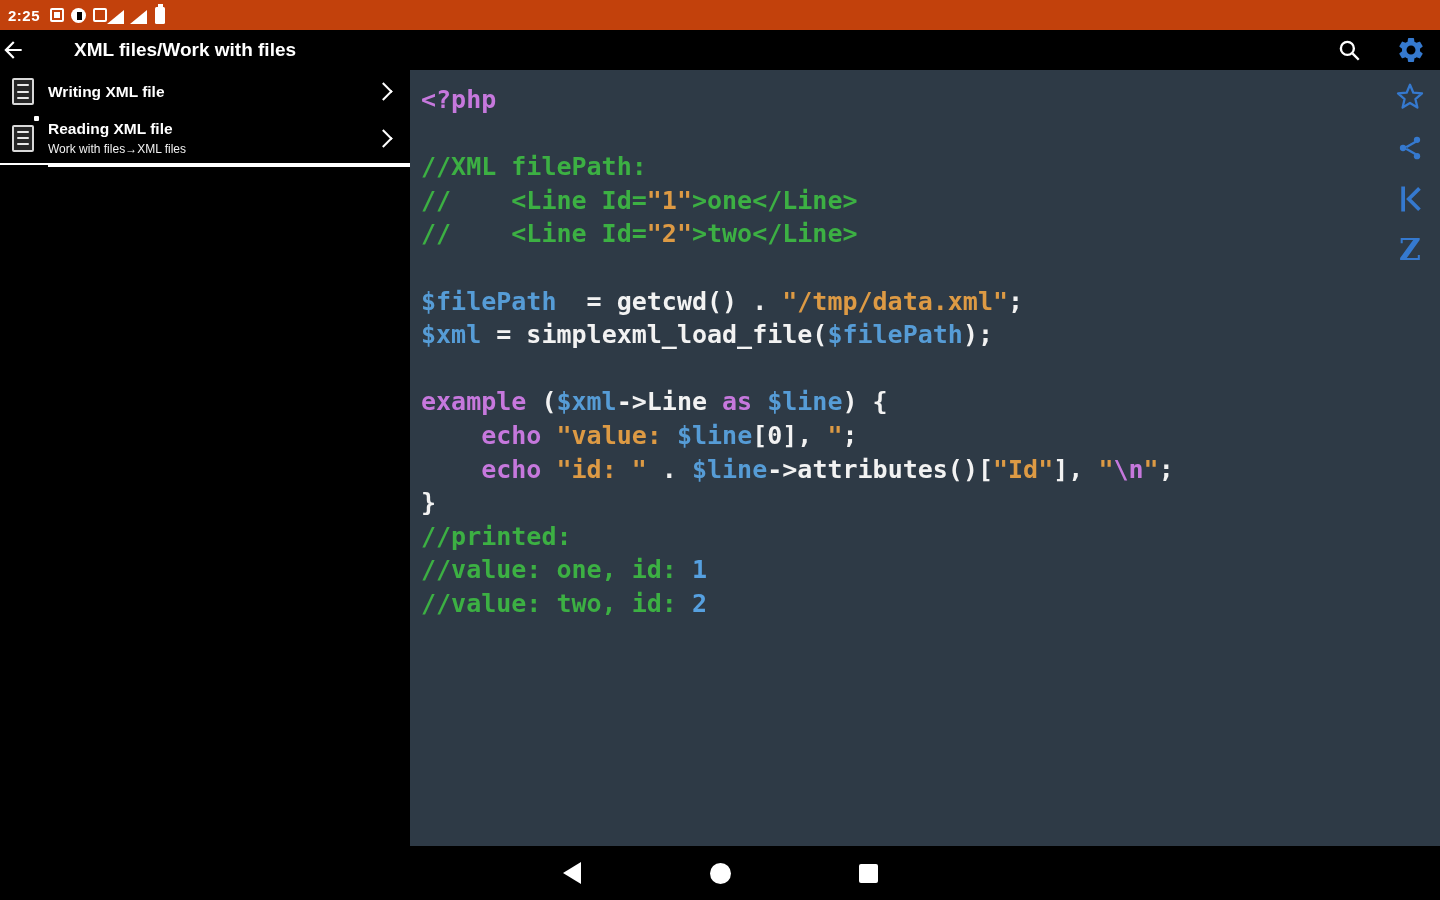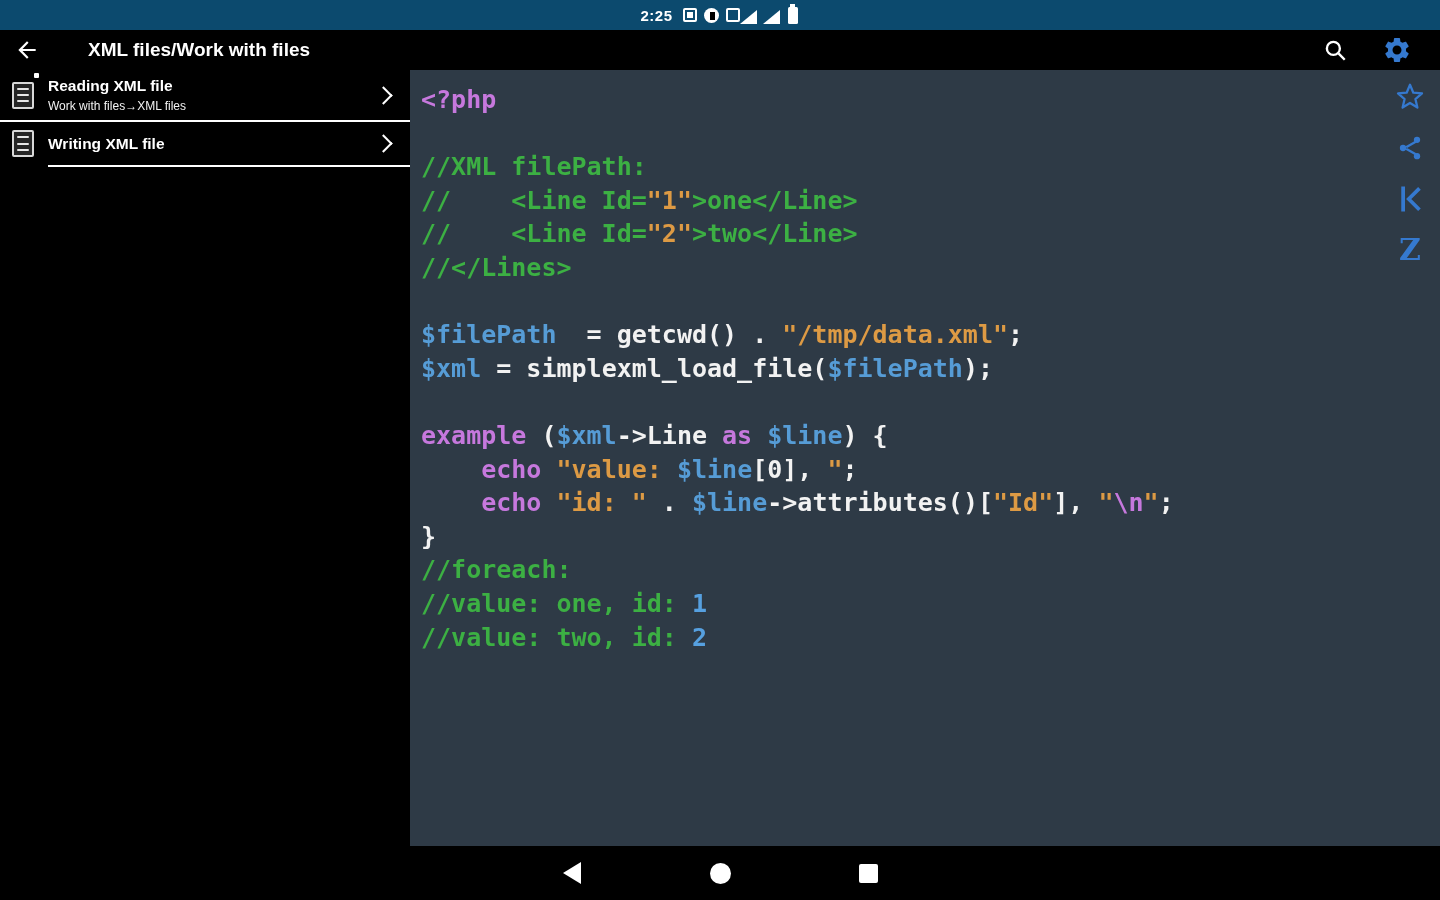--- a/index.html
+++ b/index.html
@@ -6,40 +6,40 @@
   html, body { width: 1440px; height: 900px; }
   body {
     background: #000;
     font-family: "Liberation Sans", sans-serif;
     overflow: hidden;
     position: relative;
   }
 
   
   .status-bar {
-    height: 30px; background: #0c4a6e; color: #fff;
-    display: flex; align-items: center; justify-content: center;
+    height: 30px; background: #c2410c; color: #fff;
+    display: flex; align-items: center; justify-content: flex-start;
     padding: 0 8px;
   }
   .sb-left { display: flex; align-items: center; gap: 10px; }
   .sb-time { font-size: 15px; font-weight: bold; letter-spacing: .5px; }
   .sb-icons { display: flex; align-items: center; gap: 7px; }
   .sb-mini { width: 14px; height: 14px; border: 2px solid #fff; border-radius: 2px; position: relative; }
   .sb-mini.filled::after { content: ""; position: absolute; inset: 2px; background: #fff; }
   .sb-circ { width: 15px; height: 15px; border-radius: 50%; background: #fff; position: relative; }
   .sb-circ::after { content: ""; position: absolute; inset: 4px 4px 3px 6px; background: #000; }
   .sb-right { display: flex; align-items: flex-end; gap: 6px; padding-right: 2px; }
   .tri { width: 0; height: 0; border-left: 17px solid transparent; border-bottom: 14px solid #fff; }
   .battery { width: 10px; height: 17px; background: #fff; border-radius: 1.5px; position: relative; margin-left: 2px; }
   .battery::before { content: ""; position: absolute; top: -3px; left: 2.5px; width: 5px; height: 3px; background: #fff; }
 
   
   .app-bar {
     height: 40px; background: #000; color: #fff;
-    display: flex; align-items: center; padding: 0 14px;
+    display: flex; align-items: center; padding: 0 0;
   }
   .back-btn { width: 40px; height: 32px; display: flex; align-items: center; justify-content: flex-start; cursor: pointer; }
   .app-title { font-size: 19px; font-weight: bold; margin-left: 34px; flex: 1; white-space: nowrap; }
   .appbar-actions { display: flex; align-items: center; gap: 34px; padding-right: 14px; }
   .icon-btn { cursor: pointer; display: flex; align-items: center; justify-content: center; }
 
   
   .main { display: flex; height: 776px; }
   .sidebar { width: 410px; background: #000; flex: none; }
   .side-item { display: flex; align-items: center; padding: 7px 10px 7px 12px; cursor: pointer; position: relative; }
@@ -130,65 +130,64 @@
       <svg width="30" height="30" viewBox="0 0 24 24">
         <path fill="var(--accent-blue, #3579cf)" d="M19.14,12.94c0.04-0.3,0.06-0.61,0.06-0.94c0-0.32-0.02-0.64-0.07-0.94l2.03-1.58c0.18-0.14,0.23-0.41,0.12-0.61l-1.92-3.32c-0.12-0.22-0.37-0.29-0.59-0.22l-2.39,0.96c-0.5-0.38-1.03-0.7-1.62-0.94L14.4,2.81c-0.04-0.24-0.24-0.41-0.48-0.41h-3.84c-0.24,0-0.43,0.17-0.47,0.41L9.25,5.35C8.66,5.59,8.12,5.92,7.63,6.29L5.24,5.33c-0.22-0.08-0.47,0-0.59,0.22L2.74,8.87C2.62,9.08,2.66,9.34,2.86,9.48l2.03,1.58C4.84,11.36,4.8,11.69,4.8,12s0.02,0.64,0.07,0.94l-2.03,1.58c-0.18,0.14-0.23,0.41-0.12,0.61l1.92,3.32c0.12,0.22,0.37,0.29,0.59,0.22l2.39-0.96c0.5,0.38,1.03,0.7,1.62,0.94l0.36,2.54c0.05,0.24,0.24,0.41,0.48,0.41h3.84c0.24,0,0.44-0.17,0.47-0.41l0.36-2.54c0.59-0.24,1.13-0.56,1.62-0.94l2.39,0.96c0.22,0.08,0.47,0,0.59-0.22l1.92-3.32c0.12-0.22,0.07-0.47-0.12-0.61L19.14,12.94z M12,15.6c-1.98,0-3.6-1.62-3.6-3.6s1.62-3.6,3.6-3.6s3.6,1.62,3.6,3.6S13.98,15.6,12,15.6z"></path>
       </svg>
     </div>
   </div>
 </div>
 
 <div class="main">
 
   <div class="sidebar">
+    <div class="side-item second">
+      <span class="doc-icon">
+          <i></i>
+          <i></i>
+          <i></i>
+        </span>
+      <span class="side-texts">
+        <div class="side-title">Writing XML file</div>
+      </span>
+      <span class="chevron"></span>
+    </div>
+
     <div class="side-item first">
       <span class="new-dot"></span>
       <span class="doc-icon">
           <i></i>
           <i></i>
           <i></i>
         </span>
       <span class="side-texts">
         <div class="side-title">Reading XML file</div>
         <div class="side-sub">Work with files→XML files</div>
-      </span>
-      <span class="chevron"></span>
-    </div>
-
-    <div class="side-item second">
-      <span class="doc-icon">
-          <i></i>
-          <i></i>
-          <i></i>
-        </span>
-      <span class="side-texts">
-        <div class="side-title">Writing XML file</div>
       </span>
       <span class="chevron"></span>
     </div>
     <div class="divider-inset"></div>
   </div>
 
   <div class="content">
     <div class="code" id="code-block">
         <div class="code-line"><span class="tok-k">&lt;?php</span></div>
         <div class="code-line">&nbsp;</div>
         <div class="code-line"><span class="tok-c">//XML filePath:</span></div>
         <div class="code-line"><span class="tok-c">//    &lt;Line Id=</span><span class="tok-s">"1"</span><span class="tok-c">&gt;one&lt;/Line&gt;</span></div>
         <div class="code-line"><span class="tok-c">//    &lt;Line Id=</span><span class="tok-s">"2"</span><span class="tok-c">&gt;two&lt;/Line&gt;</span></div>
-        <div class="code-line"><span class="tok-c">//&lt;/Lines&gt;</span></div>
         <div class="code-line">&nbsp;</div>
         <div class="code-line"><span class="tok-v">$filePath</span><span class="tok-p">  = getcwd() . </span><span class="tok-s">"/tmp/data.xml"</span><span class="tok-p">;</span></div>
         <div class="code-line"><span class="tok-v">$xml</span><span class="tok-p"> = simplexml_load_file(</span><span class="tok-v">$filePath</span><span class="tok-p">);</span></div>
         <div class="code-line">&nbsp;</div>
         <div class="code-line"><span class="tok-k">example</span><span class="tok-p"> (</span><span class="tok-v">$xml</span><span class="tok-p">-&gt;Line </span><span class="tok-k">as</span><span class="tok-p"> </span><span class="tok-v">$line</span><span class="tok-p">) {</span></div>
         <div class="code-line"><span class="tok-p">    </span><span class="tok-k">echo</span><span class="tok-p"> </span><span class="tok-s">"value: </span><span class="tok-v">$line</span><span class="tok-p">[0], </span><span class="tok-s">"</span><span class="tok-p">;</span></div>
         <div class="code-line"><span class="tok-p">    </span><span class="tok-k">echo</span><span class="tok-p"> </span><span class="tok-s">"id: "</span><span class="tok-p"> . </span><span class="tok-v">$line</span><span class="tok-p">-&gt;attributes()[</span><span class="tok-s">"Id"</span><span class="tok-p">], </span><span class="tok-s">"</span><span class="tok-k">\n</span><span class="tok-s">"</span><span class="tok-p">;</span></div>
         <div class="code-line"><span class="tok-p">}</span></div>
-        <div class="code-line"><span class="tok-c">//foreach:</span></div>
+        <div class="code-line"><span class="tok-c">//printed:</span></div>
         <div class="code-line"><span class="tok-c">//value: one, id: </span><span class="tok-n">1</span></div>
         <div class="code-line"><span class="tok-c">//value: two, id: </span><span class="tok-n">2</span></div>
       </div>
 
     <div class="right-rail">
       <div class="rail-btn">
         <svg width="32" height="32" viewBox="0 0 24 24">
           <path d="M12 2.8l2.5 6 6.5.5-4.95 4.25 1.5 6.35L12 16.5l-5.55 3.4 1.5-6.35L3 9.3l6.5-.5z" fill="none" stroke="var(--accent-blue, #3579cf)" stroke-width="1.7" stroke-linejoin="round"></path>
         </svg>
       </div>

